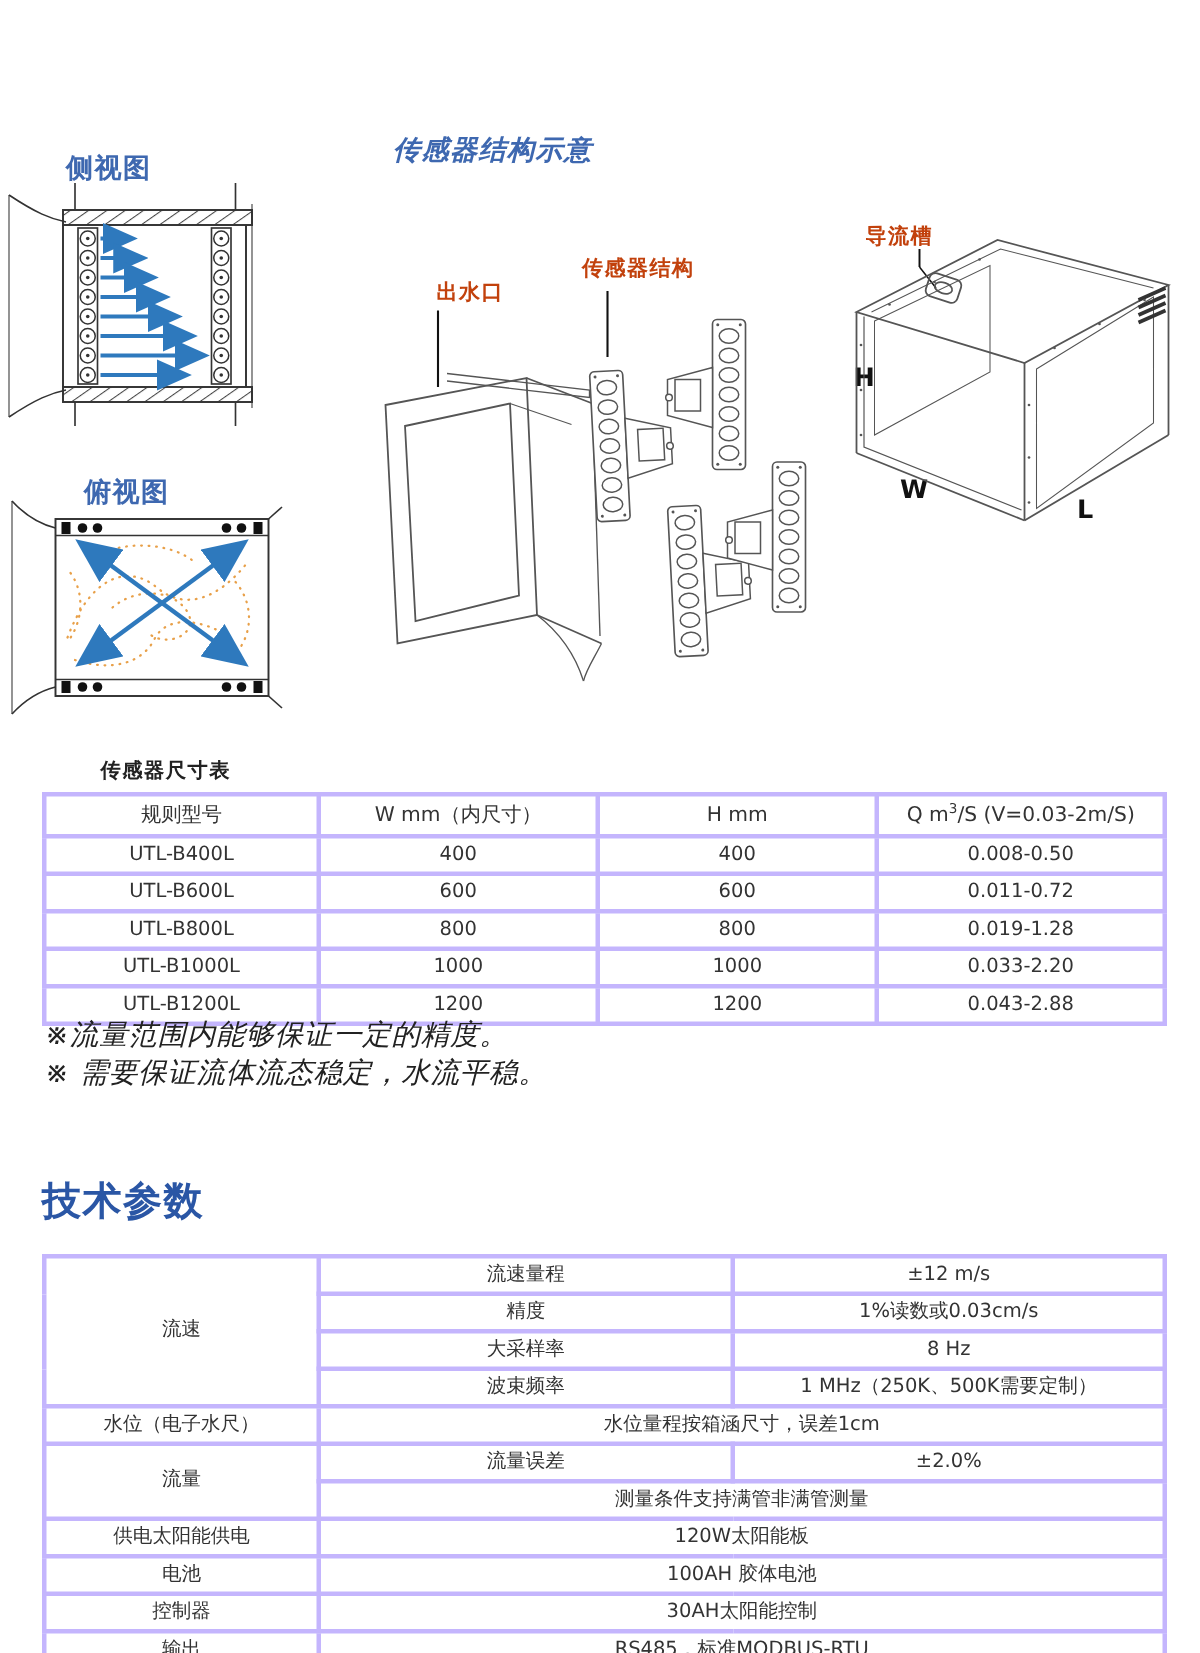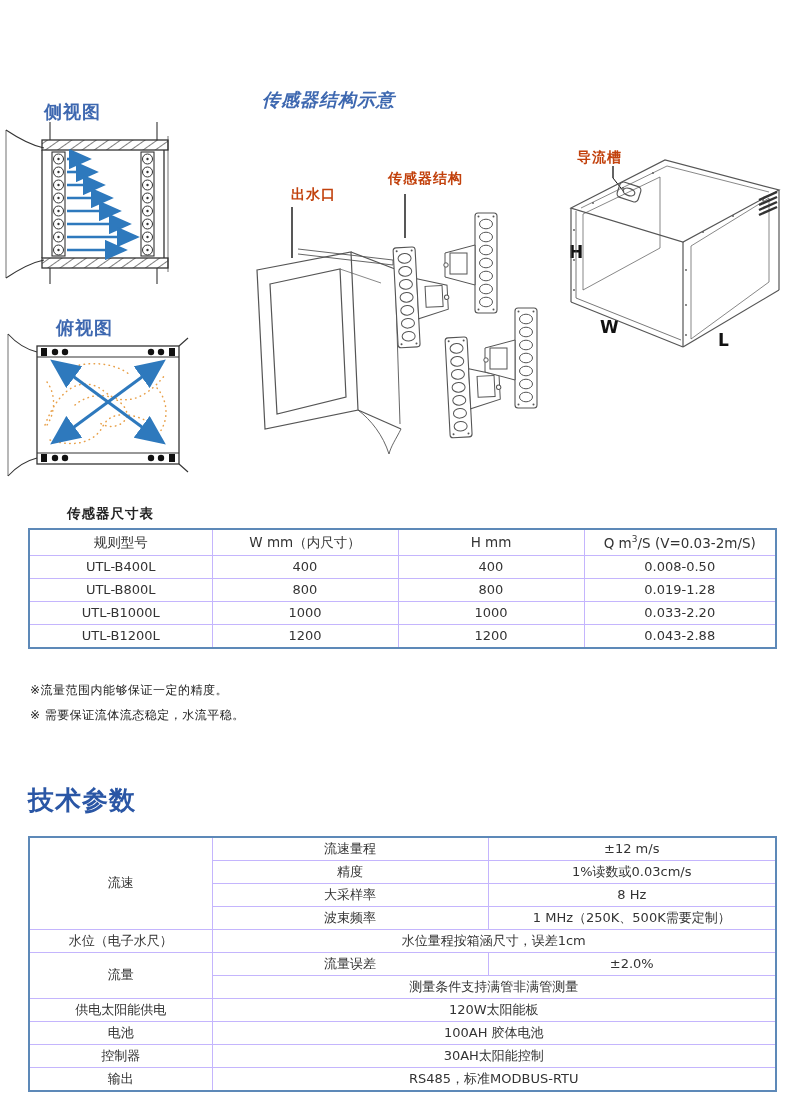--- a/index.html
+++ b/index.html
@@ -6,28 +6,28 @@
   #page{
     position:relative;width:800px;height:1102px;background:#ffffff;
     font-family:"DejaVu Sans","Liberation Sans",sans-serif;overflow:hidden;color:#222;
   }
   .abs{position:absolute;}
   .h1{font-size:26px;font-weight:bold;color:#2a56a5;letter-spacing:1px;}
   .blue-label{font-size:18px;font-weight:bold;color:#3e68b0;letter-spacing:1px;}
   .diagram-label{font-size:14px;font-weight:bold;color:#c2410c;letter-spacing:1px;}
   .dim-label{font-size:17px;font-weight:bold;color:#111;}
   .caption{font-size:13.5px;font-weight:bold;color:#222;letter-spacing:1px;}
-  .note{font-size:12px;color:#222;letter-spacing:0.5px;line-height:25px;}
+  .note{font-size:19px;color:#222;letter-spacing:0.5px;line-height:25px;font-style:italic;}
 
   table.tbl{
     border-collapse:collapse;table-layout:fixed;width:747px;
     font-size:13px;color:#333;border:2px solid #5d89b8;
   }
   table.tbl th,table.tbl td{
-    border:1px solid #c4b5fd;text-align:center;vertical-align:middle;
+    border:3px solid #c4b5fd;text-align:center;vertical-align:middle;
     padding:0;font-weight:normal;height:22px;line-height:1.15;overflow:hidden;
     background:#ffffff;
   }
   table.tbl th{height:25px;font-size:13.5px;}
   td.shade{background:#c6d9ed;}
   sup{font-size:9px;}
   svg{display:block;}
 </style>
 </head>
 <body>
@@ -275,20 +275,26 @@
       <th>H mm</th>
       <th><span>Q m</span><sup>3</sup><span>/S (V=0.03-2m/S)</span></th>
     </tr>
     <tr>
       <td class="shade">UTL-B400L</td>
       <td class="shade">400</td>
       <td class="shade">400</td>
       <td class="shade">0.008-0.50</td>
     </tr>
     <tr>
+      <td>UTL-B600L</td>
+      <td>600</td>
+      <td>600</td>
+      <td>0.011-0.72</td>
+    </tr>
+    <tr>
       <td class="shade">UTL-B800L</td>
       <td class="shade">800</td>
       <td class="shade">800</td>
       <td class="shade">0.019-1.28</td>
     </tr>
     <tr>
       <td>UTL-B1000L</td>
       <td>1000</td>
       <td>1000</td>
       <td>0.033-2.20</td>

